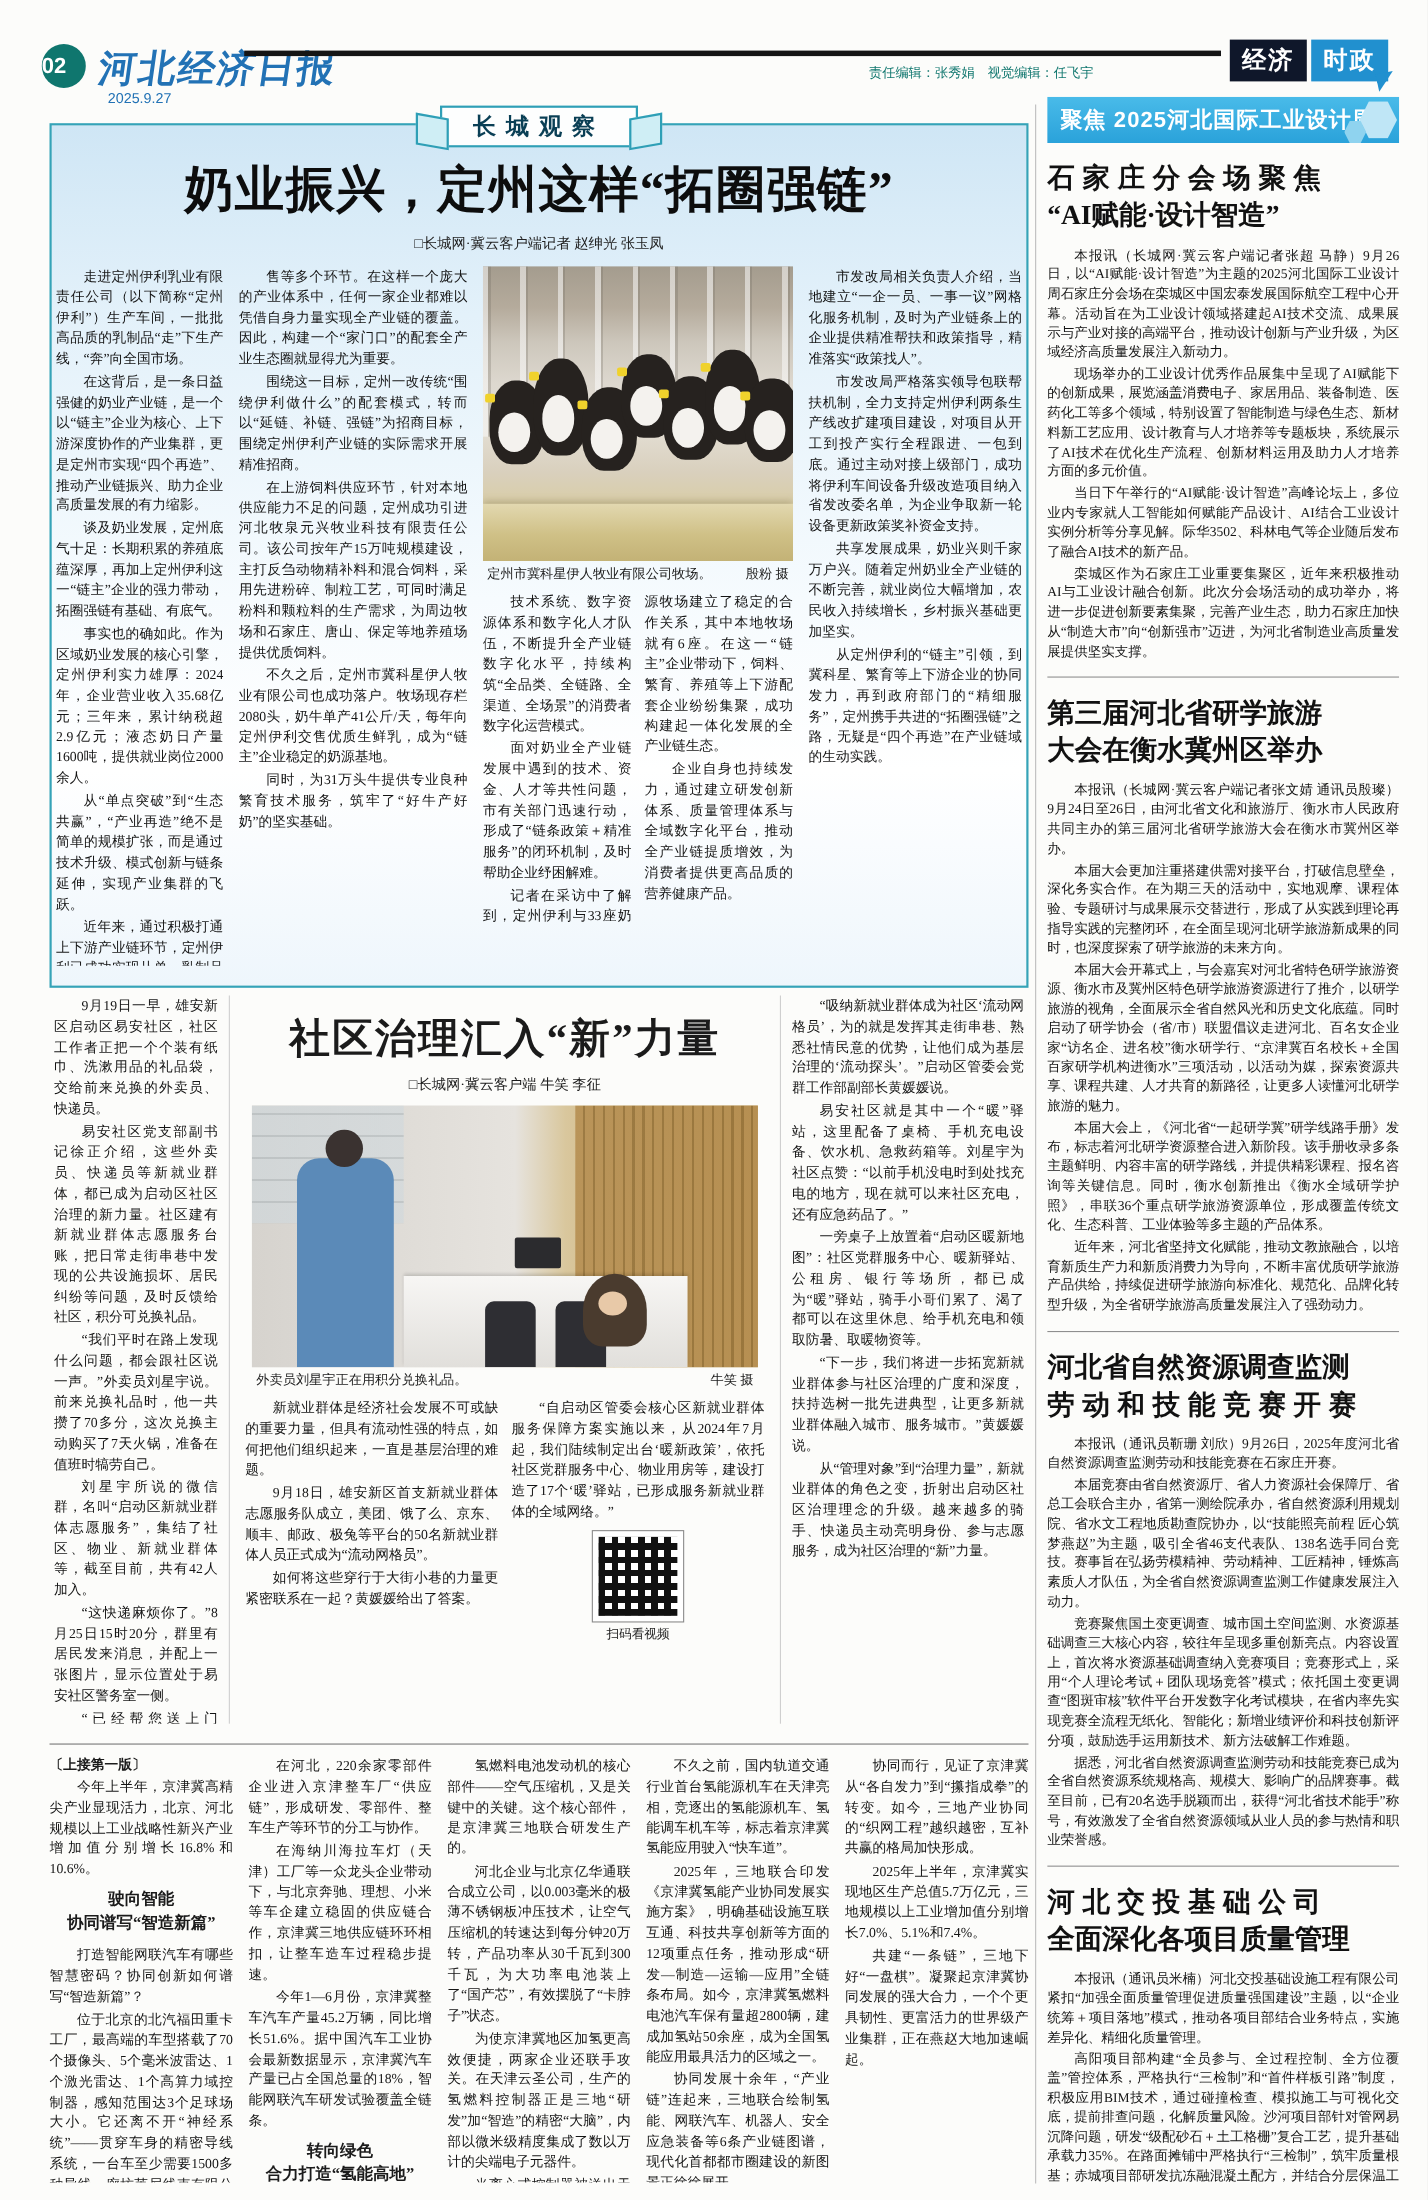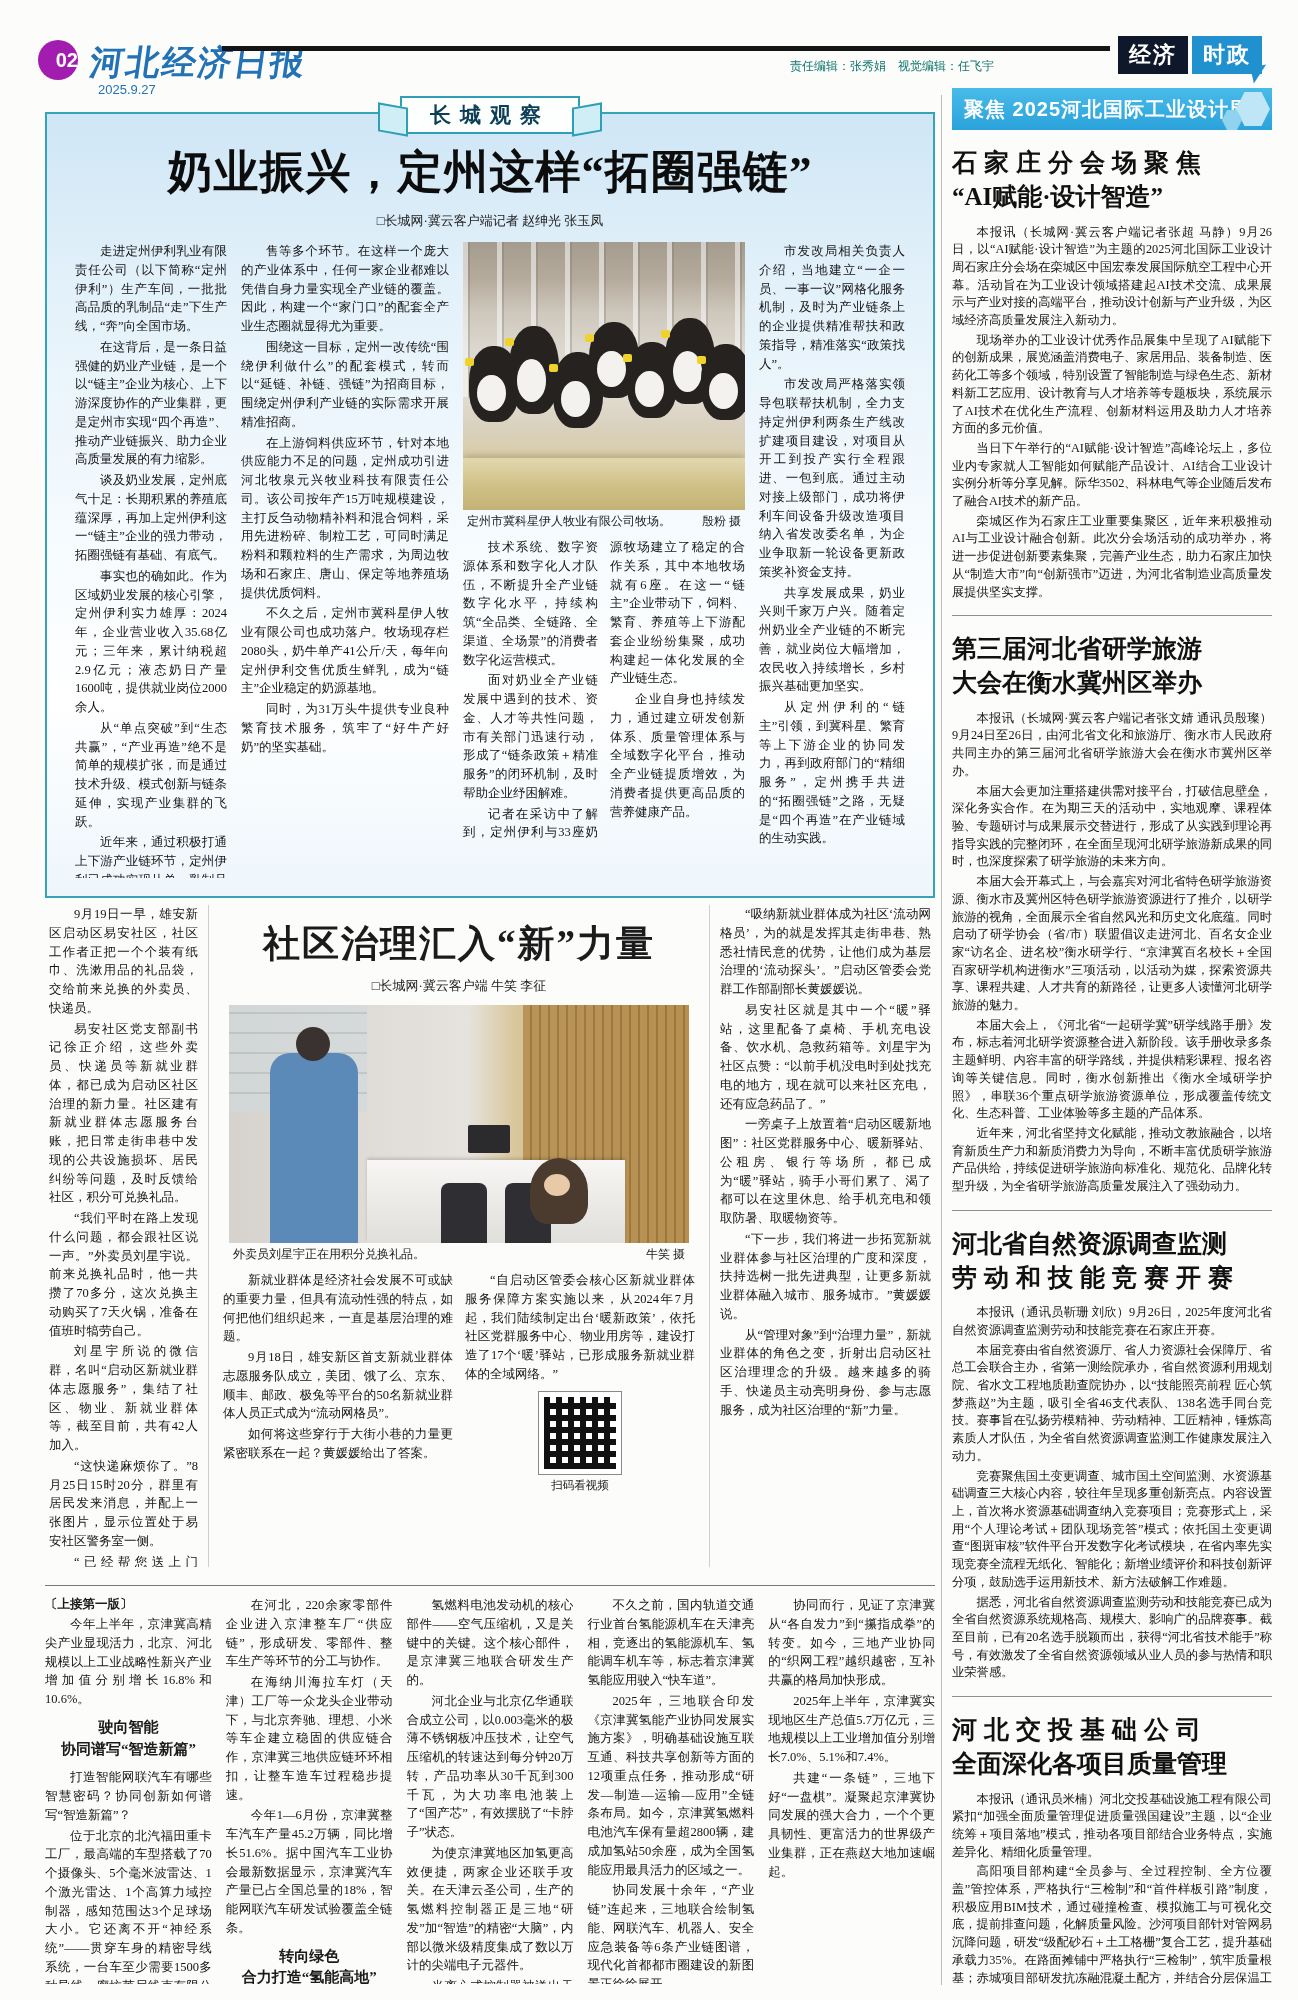--- a/index.html
+++ b/index.html
@@ -4,21 +4,21 @@
 <style>
   * { margin:0; padding:0; box-sizing:border-box; }
   html,body { background:#e8e8e4; }
   .page {
     position:relative; width:1298px; height:2000px; margin:0 auto;
     background:#fcfcfa; overflow:hidden;
     font-family:"Liberation Serif","DejaVu Serif",serif; color:#1b1b1b;
   }
   
   .pagenum { position:absolute; left:38px; top:40px; width:40px; height:40px; border-radius:50%;
-    background:#a21caf; color:#fff; font:bold 20px/40px "Liberation Sans",sans-serif; text-align:right; }
+    background:#0f766e; color:#fff; font:bold 20px/40px "Liberation Sans",sans-serif; text-align:left; }
   .paper-logo { position:absolute; left:90px; top:40px; font-weight:bold; font-size:34px; color:#2272b5;
     transform:skewX(-8deg); letter-spacing:2px; font-family:"Liberation Serif",serif; }
   .paper-date { position:absolute; left:98px; top:82px; font-size:13px; color:#2272b5; font-family:"Liberation Sans",sans-serif; }
   .head-rule { position:absolute; left:222px; top:46px; width:888px; height:5px; background:#151515; }
   .editors { position:absolute; left:790px; top:58px; width:318px; text-align:left; font:12px "Liberation Sans",sans-serif; color:#0f766e; }
   .badge { position:absolute; top:36px; height:38px; color:#fff; text-align:center;
     font:bold 22px/38px "Liberation Sans",sans-serif; letter-spacing:2px; }
   .badge-econ { left:1118px; width:70px; background:#0f172a; }
   .badge-pol { left:1192px; width:70px; background:#2190cf; }
   .badge-pol::after { content:""; position:absolute; right:-6px; bottom:-8px; border:8px solid transparent;
@@ -33,21 +33,21 @@
     background:linear-gradient(180deg,#cfe6f5 0%,#e3f1fa 22%,#f6fbfe 55%,#ffffff 75%,#eef6fc 100%); }
   .flag { position:absolute; top:-18px; left:50%; transform:translateX(-50%); background:#fdfefe;
     border:2px solid #2f9fb6; padding:3px 28px; font-size:21px; font-weight:bold; letter-spacing:9px;
     color:#0a3f55; white-space:nowrap; z-index:2; }
   .flag::before,.flag::after { content:""; position:absolute; top:7px; width:26px; height:25px;
     background:#cfeef5; border:2px solid #2f9fb6; z-index:-1; }
   .flag::before { left:-24px; transform:skewY(10deg); }
   .flag::after { right:-24px; transform:skewY(-10deg); }
   .dairy-headline { margin-top:28px; text-align:center; font-size:45px; font-weight:bold; letter-spacing:1px; color:#0d0d0d; }
   .byline { text-align:center; font-size:13px; margin-top:10px; color:#222; }
-  .dairy-cols { display:flex; gap:14px; padding:12px 28px 0; height:648px; overflow:hidden; }
+  .dairy-cols { display:flex; gap:14px; padding:12px 4px 0; height:648px; overflow:hidden; }
   .d-col1 { flex:0 0 152px; overflow:hidden; }
   .d-col2 { flex:0 0 208px; overflow:hidden; }
   .d-mid  { flex:0 0 282px; overflow:hidden; }
   .d-col4 { flex:1; overflow:hidden; }
   .twocol { column-count:2; column-gap:12px; height:332px; overflow:hidden; margin-top:4px; }
   
   .photo-cows { position:relative; width:282px; height:268px; overflow:hidden;
     background:linear-gradient(180deg,#a49c8e 0%,#b5ab9c 14%,#cdc7bc 26%,#ddd8cf 40%,#e3ded4 55%,#d9d0bd 70%,#d9cda4 82%,#cfc191 100%); }
   .photo-cows::before { content:""; position:absolute; left:0; right:0; top:0; height:58%;
     background:repeating-linear-gradient(90deg,rgba(250,250,250,.55) 0 5px,rgba(110,105,95,.28) 5px 7px,rgba(0,0,0,0) 7px 34px); }

